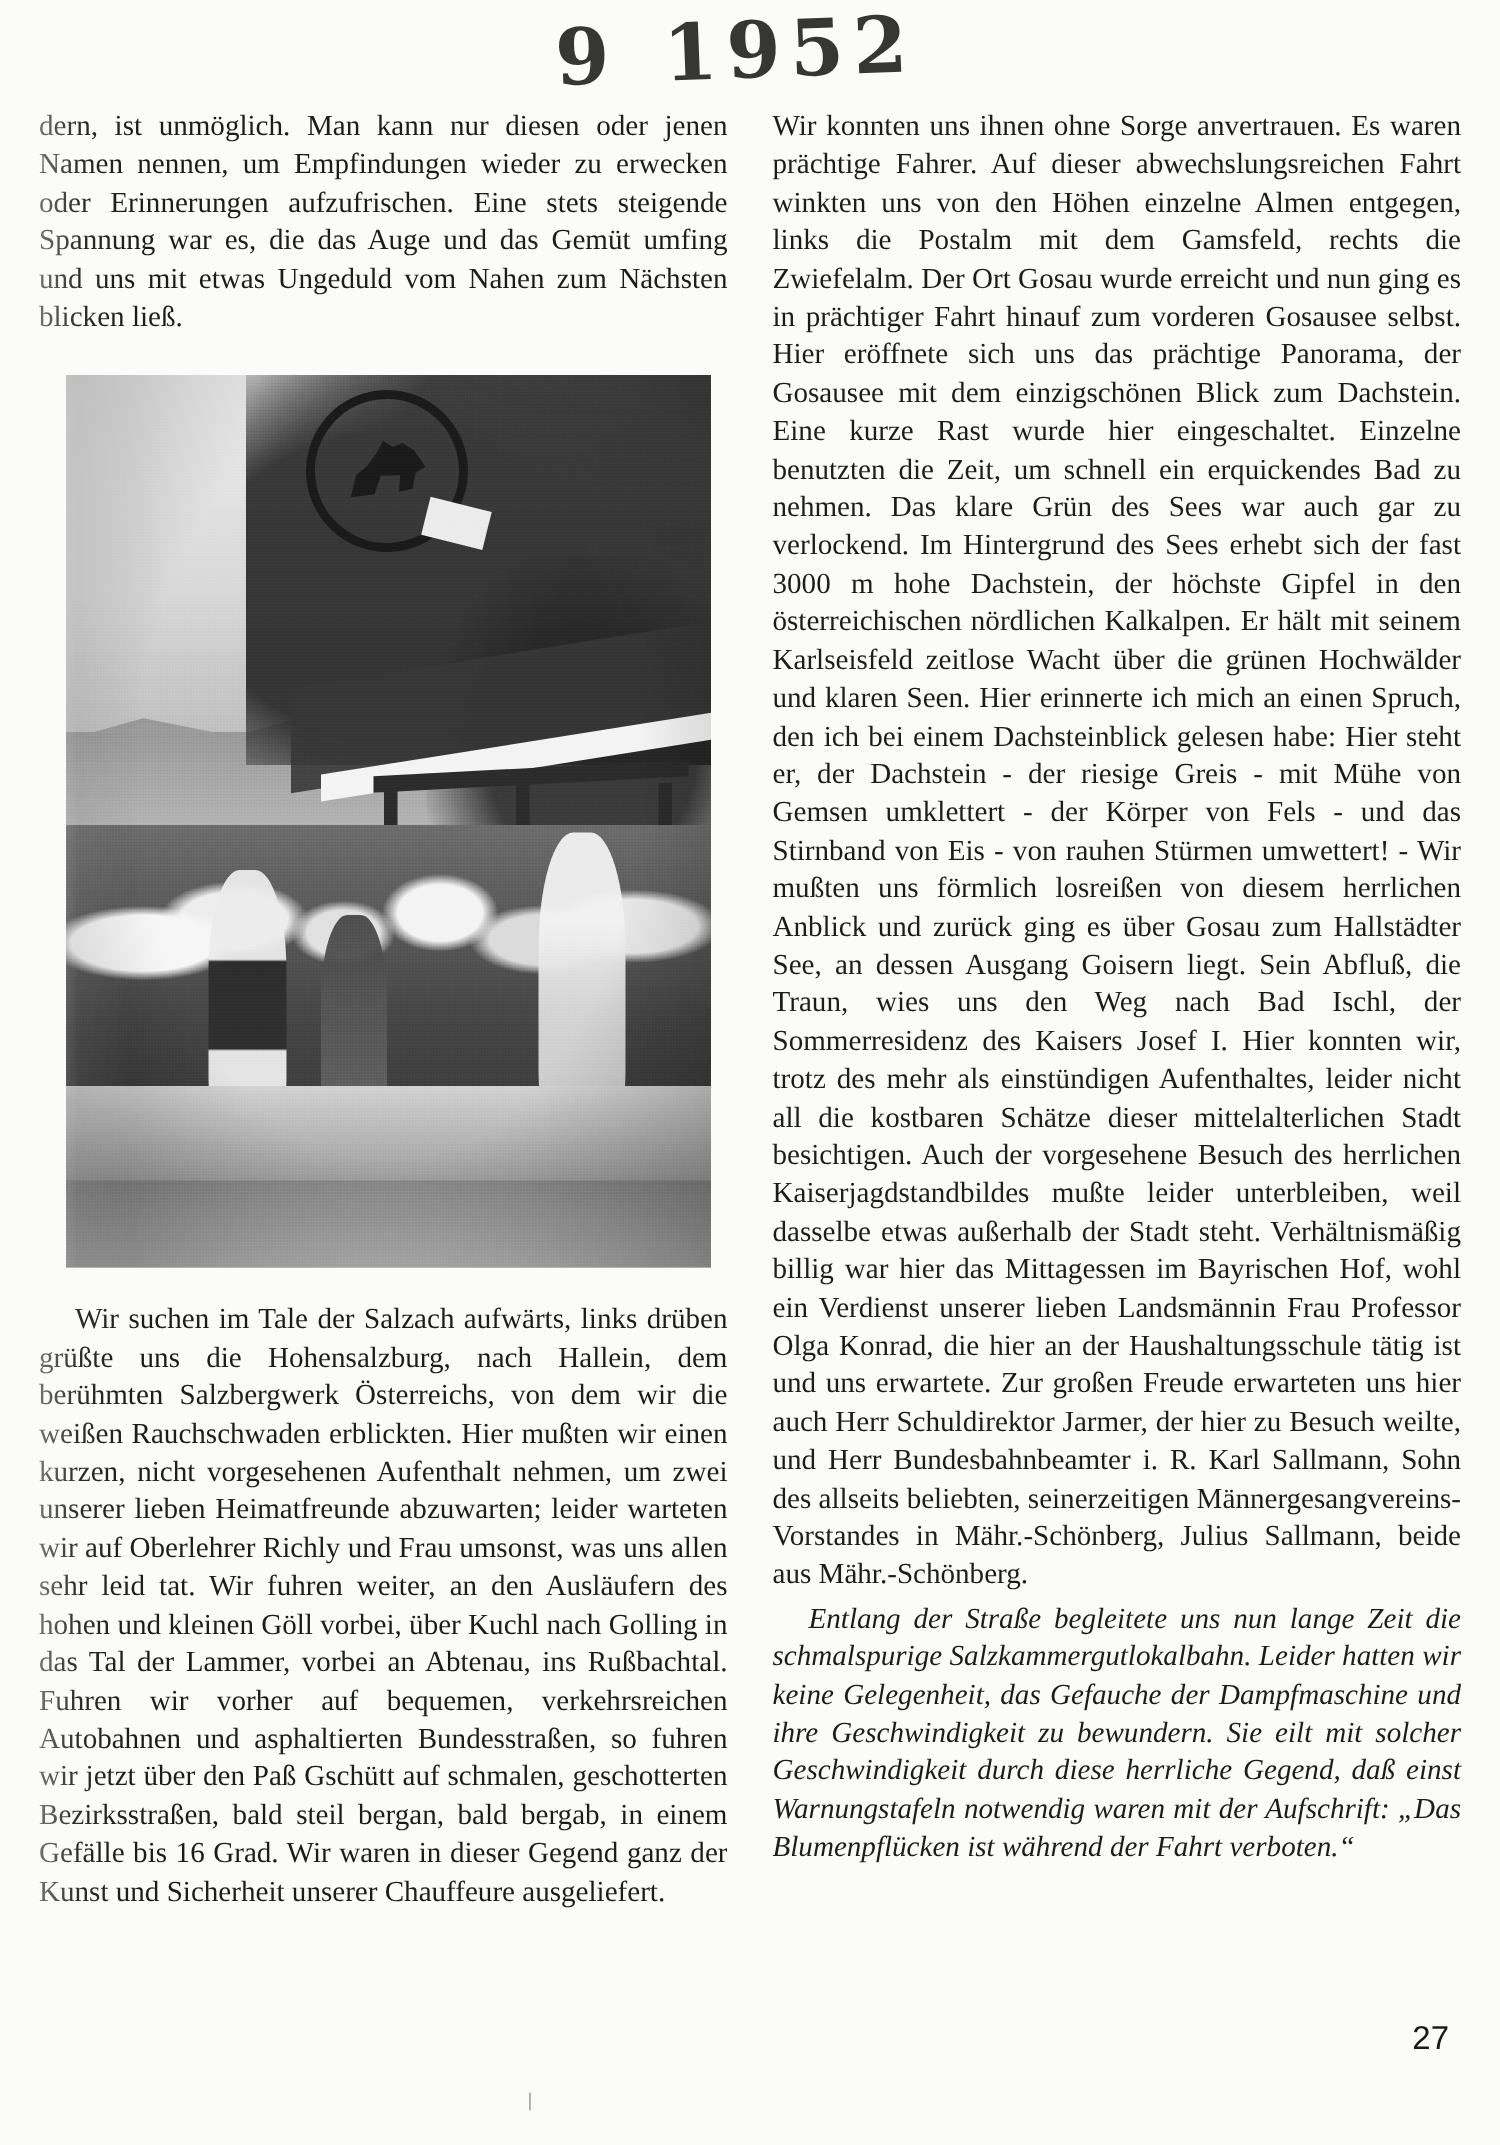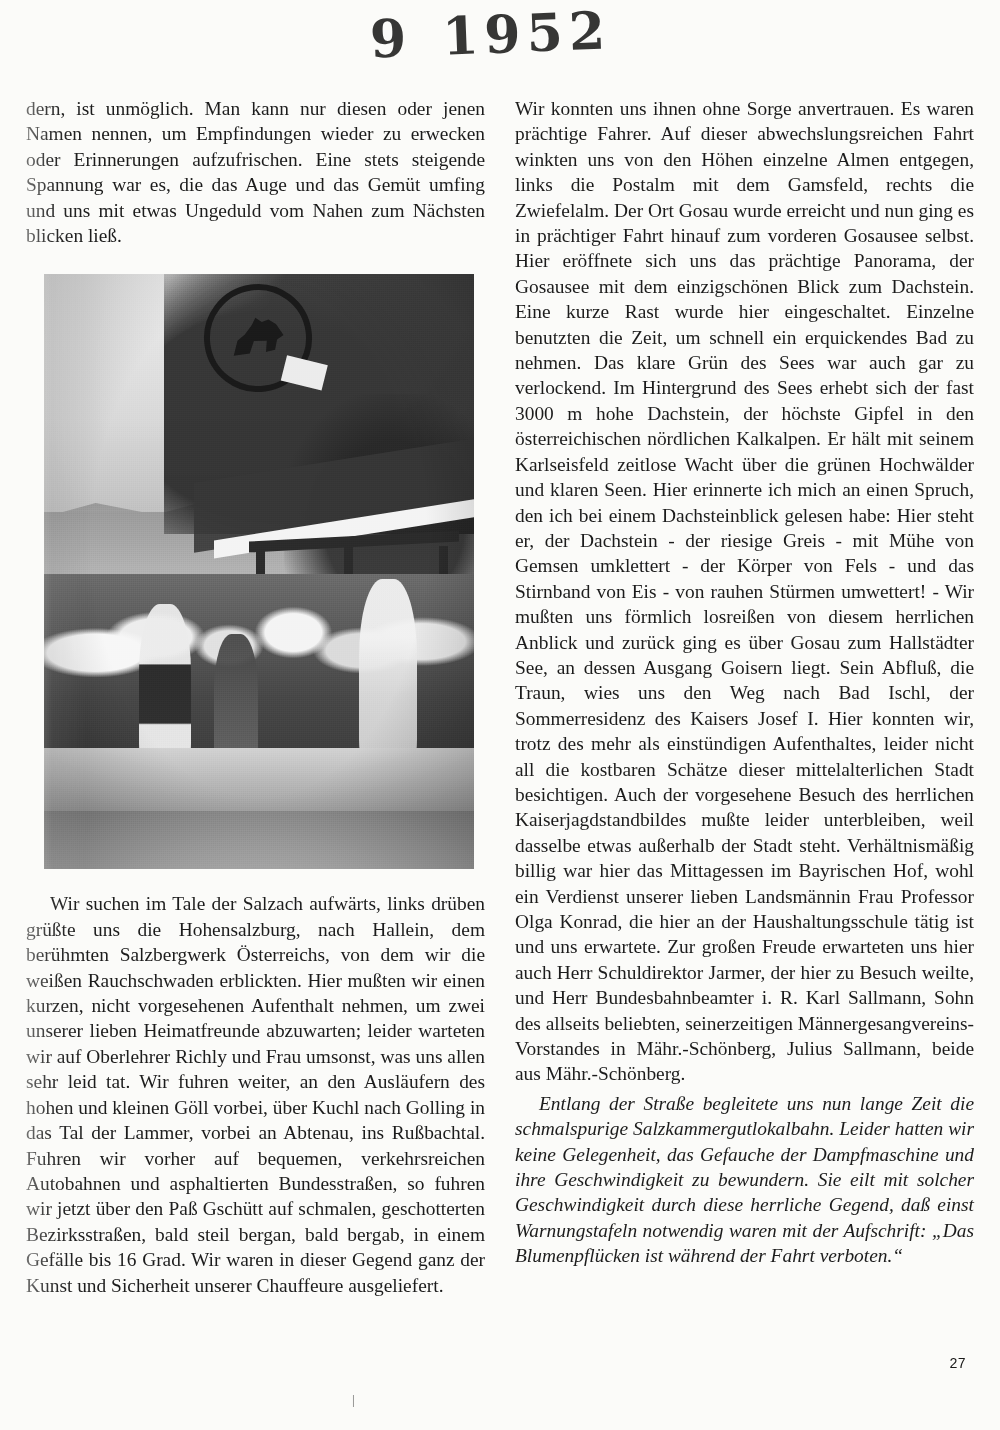--- a/index.html
+++ b/index.html
@@ -43,21 +43,20 @@
   }
 
   .columns {
     position: absolute;
     top: 72px;
     left: 26px;
     width: 948px;
     height: 1270px;
     display: flex;
     gap: 30px;
-    margin-top: 24px;
   }
   .col {
     width: 459px;
     position: relative;
   }
   .col p {
     margin: 0 0 0 0;
     font-size: 19.4px;
     line-height: 25.4px;
     text-align: justify;
@@ -213,22 +212,22 @@
     right: -14px; bottom: -6px;
     width: 42px; height: 26px;
     background: #e7e7e0;
     transform: rotate(22deg);
   }
 
   .page-number {
     position: absolute;
     right: 34px;
     bottom: 58px;
-    font-size: 14px;
-    font-family: Liberation Mono, monospace;
+    font-size: 22px;
+    font-family: Liberation Sans, sans-serif;
     color: #1a1a1a;
     text-align: right;
   }
   .tick {
     position: absolute;
     left: 352px;
     bottom: 22px;
     font-size: 13px;
     color: #666;
   }

